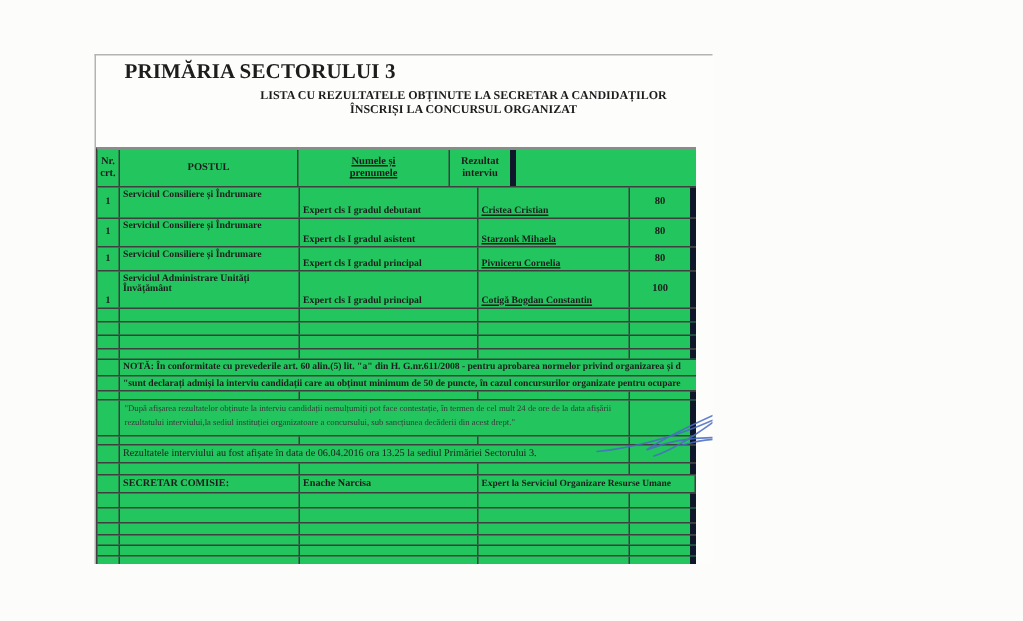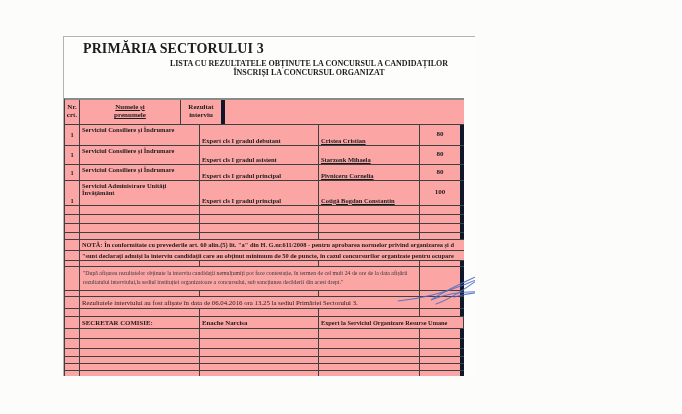--- a/index.html
+++ b/index.html
@@ -24,21 +24,21 @@
     white-space:nowrap;
   }
   .title-block {
     position:absolute; left:87px; top:22px; width:316px;
     text-align:center; font-size:8px; font-weight:bold; line-height:9.4px;
   }
   .tbl {
     position:absolute; left:0; top:61px; width:400px;
     border-left:1px solid #3f3f3f;
     border-top:2px solid #8b8b8b;
-    background:#fca5a5;
+    background:#22c55e;
   }
   .row { display:flex; border-bottom:1px solid #3f3f3f; }
   .cell { display:flex; padding:0 2px; overflow:hidden; line-height:1.12; font-size:6.5px; }
   .c1 { width:15px;  border-right:1px solid #3f3f3f; }
   .c2 { width:120px; border-right:1px solid #3f3f3f; }
   .c3 { width:119px; border-right:1px solid #3f3f3f; }
   .c4 { width:101px; border-right:1px solid #3f3f3f;text-decoration:underline; }
   .c5 { width:44px;  border-right:4px solid #0f172a; }
   .c2to5 { width:384px; }
   .c2to4 { width:340px; border-right:1px solid #3f3f3f; }
@@ -58,29 +58,30 @@
   .sig { position:absolute; left:332px; top:233px; width:92px; height:38px; }
 </style>
 </head>
 <body>
 
 <div class="page">
 
   <div class="org-title">PRIMĂRIA SECTORULUI 3</div>
 
   <div class="title-block">
-    <div>LISTA CU REZULTATELE OBȚINUTE LA CONCURSUL A  CANDIDAȚILOR</div>
+    <div>LISTA CU REZULTATELE OBȚINUTE LA SECRETAR A  CANDIDAȚILOR</div>
     <div>ÎNSCRIȘI LA CONCURSUL ORGANIZAT</div>
   </div>
 
   <div class="tbl">
 
     <div class="row" style="height:25px">
       <div class="cell c1 mid ch pre bold hdr">Nr.
 crt.</div>
+      <div class="cell c3 mid ch bold hdr">POSTUL</div>
       <div class="cell c4 mid ch pre bold hdr">Numele și
 prenumele</div>
       <div class="cell c5 mid ch pre bold hdr">Rezultat
 interviu</div>
     </div>
 
     <div class="row" style="height:21px">
       <div class="cell c1 mid ch bold">1</div>
       <div class="cell c2 top bold">Serviciul Consiliere și Îndrumare</div>
       <div class="cell c3 bottom bold">Expert cls I gradul debutant</div>

